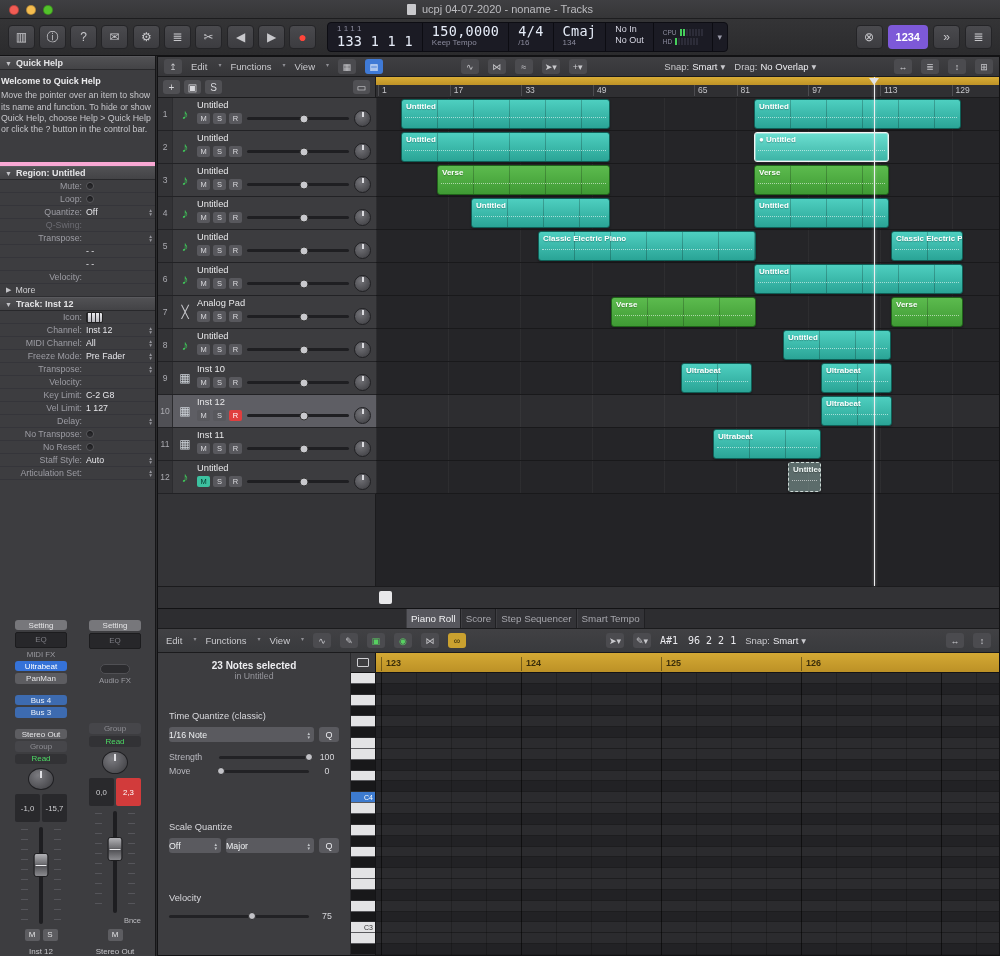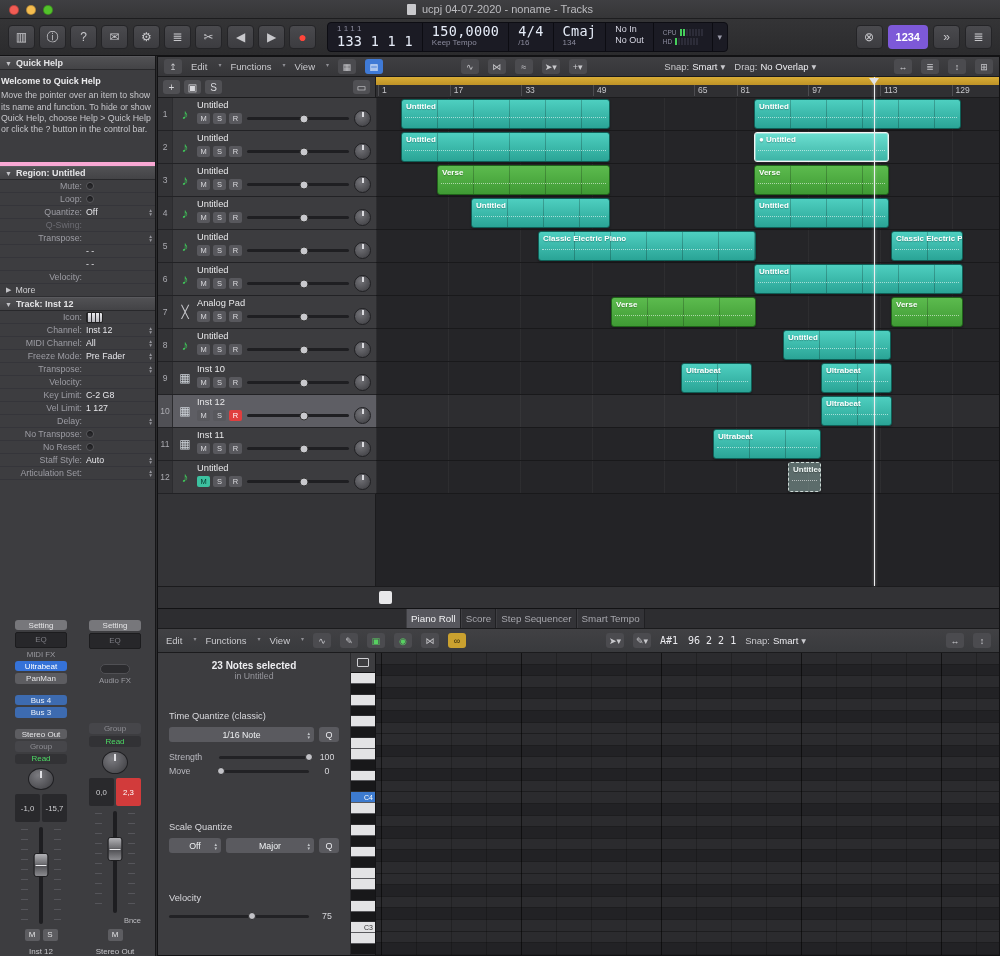--- a/index.html
+++ b/index.html
@@ -134,21 +134,21 @@
 .tab.active{background:#57575d;color:#f1f1f3}
 .ed-toolbar{height:24px;background:linear-gradient(#414144,#393a3d);border-bottom:1px solid #1b1b1d;display:flex;align-items:center;gap:9px;padding:0 8px;font-size:9.5px;color:#c9c9cd}
 .note-display{font-family:"DejaVu Sans Mono",monospace;font-size:10px;color:#eaeaee;display:flex;gap:10px;white-space:nowrap}
 .ed-content{flex:1;display:flex;min-height:0}
 .ed-inspector{width:193px;background:#3d3d40;border-right:1px solid #29292c;padding:6px 11px 0}
 .sel-title{font-size:10px;font-weight:bold;color:#ededf0;text-align:center;margin-top:1px}
 .sel-sub{font-size:8.8px;color:#97979d;text-align:center}
 .sec{margin-top:30px}
 .sec-label{font-size:9.3px;color:#d8d8dc;margin-bottom:6px}
 .dd-row{display:flex;gap:5px;align-items:center;margin-bottom:8px}
-.dd{flex:1;height:15px;background:#5a5a5f;border-radius:3px;font-size:8.8px;color:#eff1f3;display:flex;align-items:center;justify-content:center;position:relative}
+.dd{flex:1;height:15px;background:#5a5a5f;border-radius:3px;font-size:8.8px;color:#eff1f3;display:flex;align-items:center;position:relative}
 .dd.small{flex:none;width:52px}
 .dd .ar{position:absolute;right:4px;display:flex;flex-direction:column;line-height:4px}
 .dd .ar i{font-style:normal;font-size:5px;color:#c4c7cb}
 .qbtn{width:20px;height:15px;background:#5a5a5f;border-radius:3px;font-size:9px;color:#eaeaee;display:flex;align-items:center;justify-content:center;flex:none}
 .sl-row{display:flex;align-items:center;gap:6px;height:14px;font-size:8.8px;color:#b9b9bf}
 .sl-row .lab{width:44px;white-space:nowrap}
 .sl{flex:1;height:3px;background:#222225;border-radius:2px;position:relative}
 .sl .dot{position:absolute;top:50%;transform:translate(-50%,-50%);width:8px;height:8px;border-radius:50%;background:#c2c2c7;border:1px solid #2c2c2e}
 .sl-val{width:24px;text-align:center;color:#d8d8dc}
 .keys-col{width:25px;display:flex;flex-direction:column;background:#2b2b2e;border-right:1px solid #141416}
@@ -988,20 +988,26 @@
           <div class="pkey white"></div>
           <div class="pkey black"></div>
           <div class="pkey white"></div>
           <div class="pkey black"></div>
           <div class="pkey white">C3</div>
           <div class="pkey white"></div>
           <div class="pkey black"></div>
         </div>
     </div>
     <div class="grid-col">
+      <div class="ed-ruler" id="ed-ruler">
+          <div class="ed-tick" style="left: 5px;">123</div>
+          <div class="ed-tick" style="left: 145px;">124</div>
+          <div class="ed-tick" style="left: 285px;">125</div>
+          <div class="ed-tick" style="left: 425px;">126</div>
+        </div>
       <div class="grid" id="grid">
           <div class="grow white"></div>
           <div class="grow black"></div>
           <div class="grow white"></div>
           <div class="grow black"></div>
           <div class="grow white"></div>
           <div class="grow black"></div>
           <div class="grow white"></div>
           <div class="grow white"></div>
           <div class="grow black"></div>

